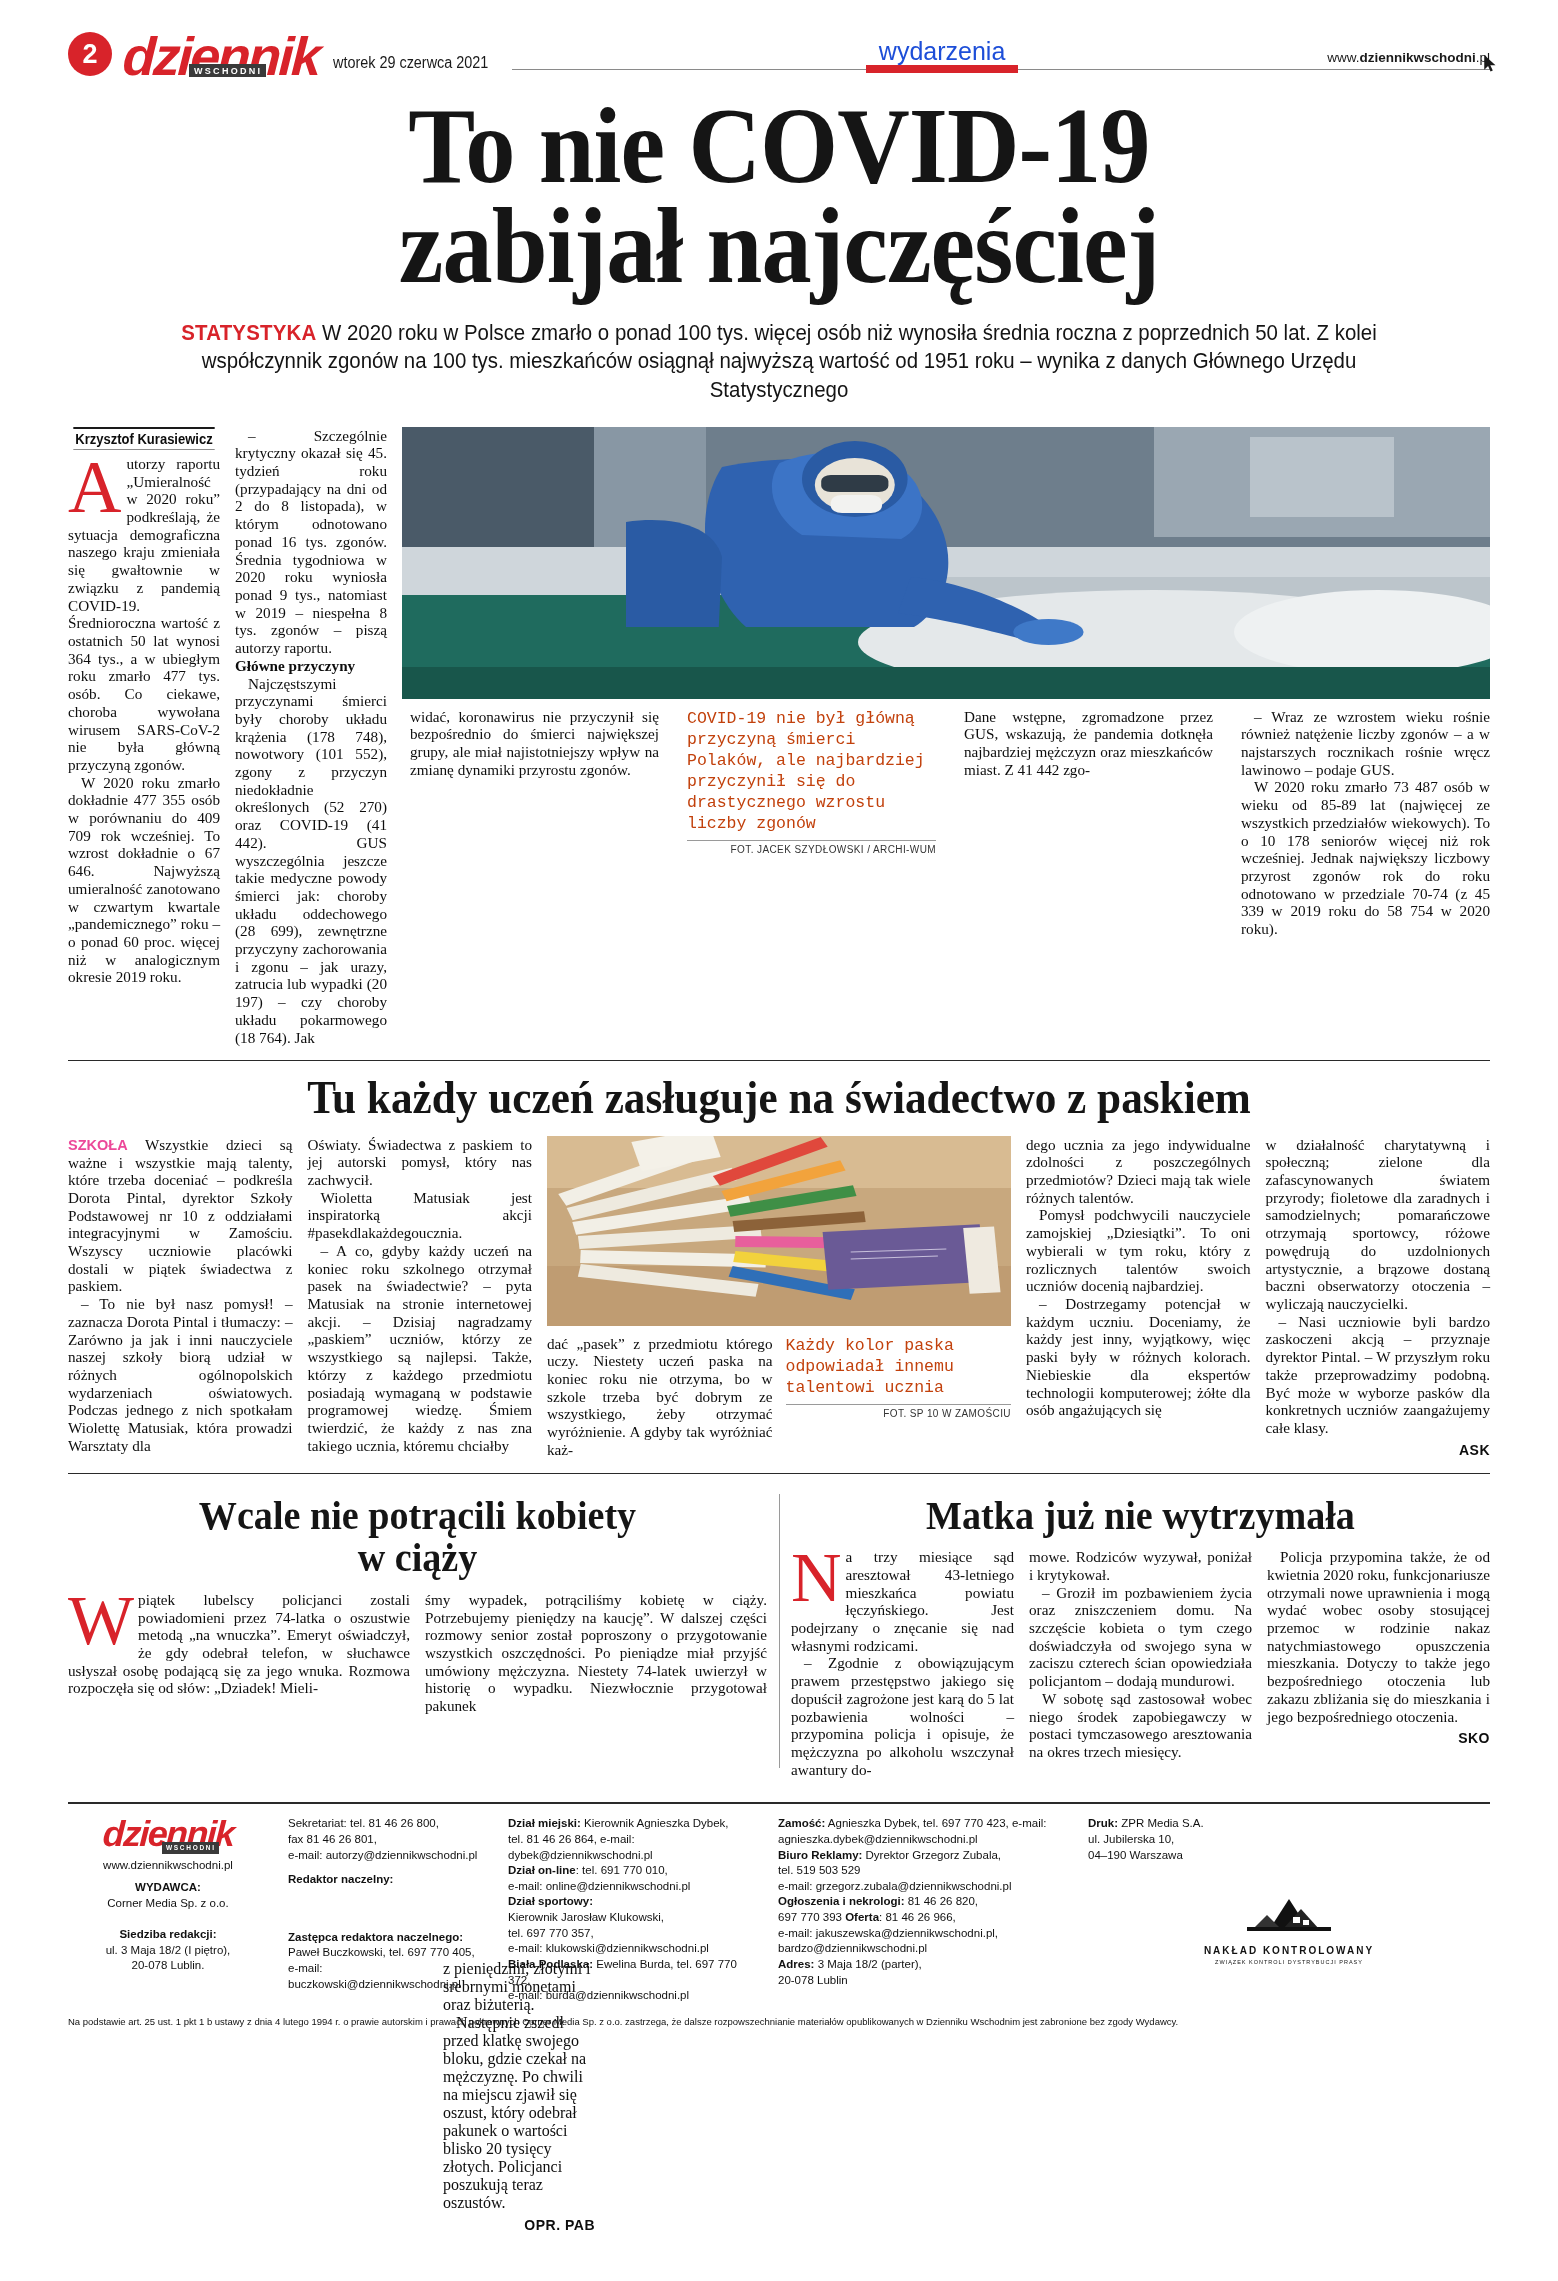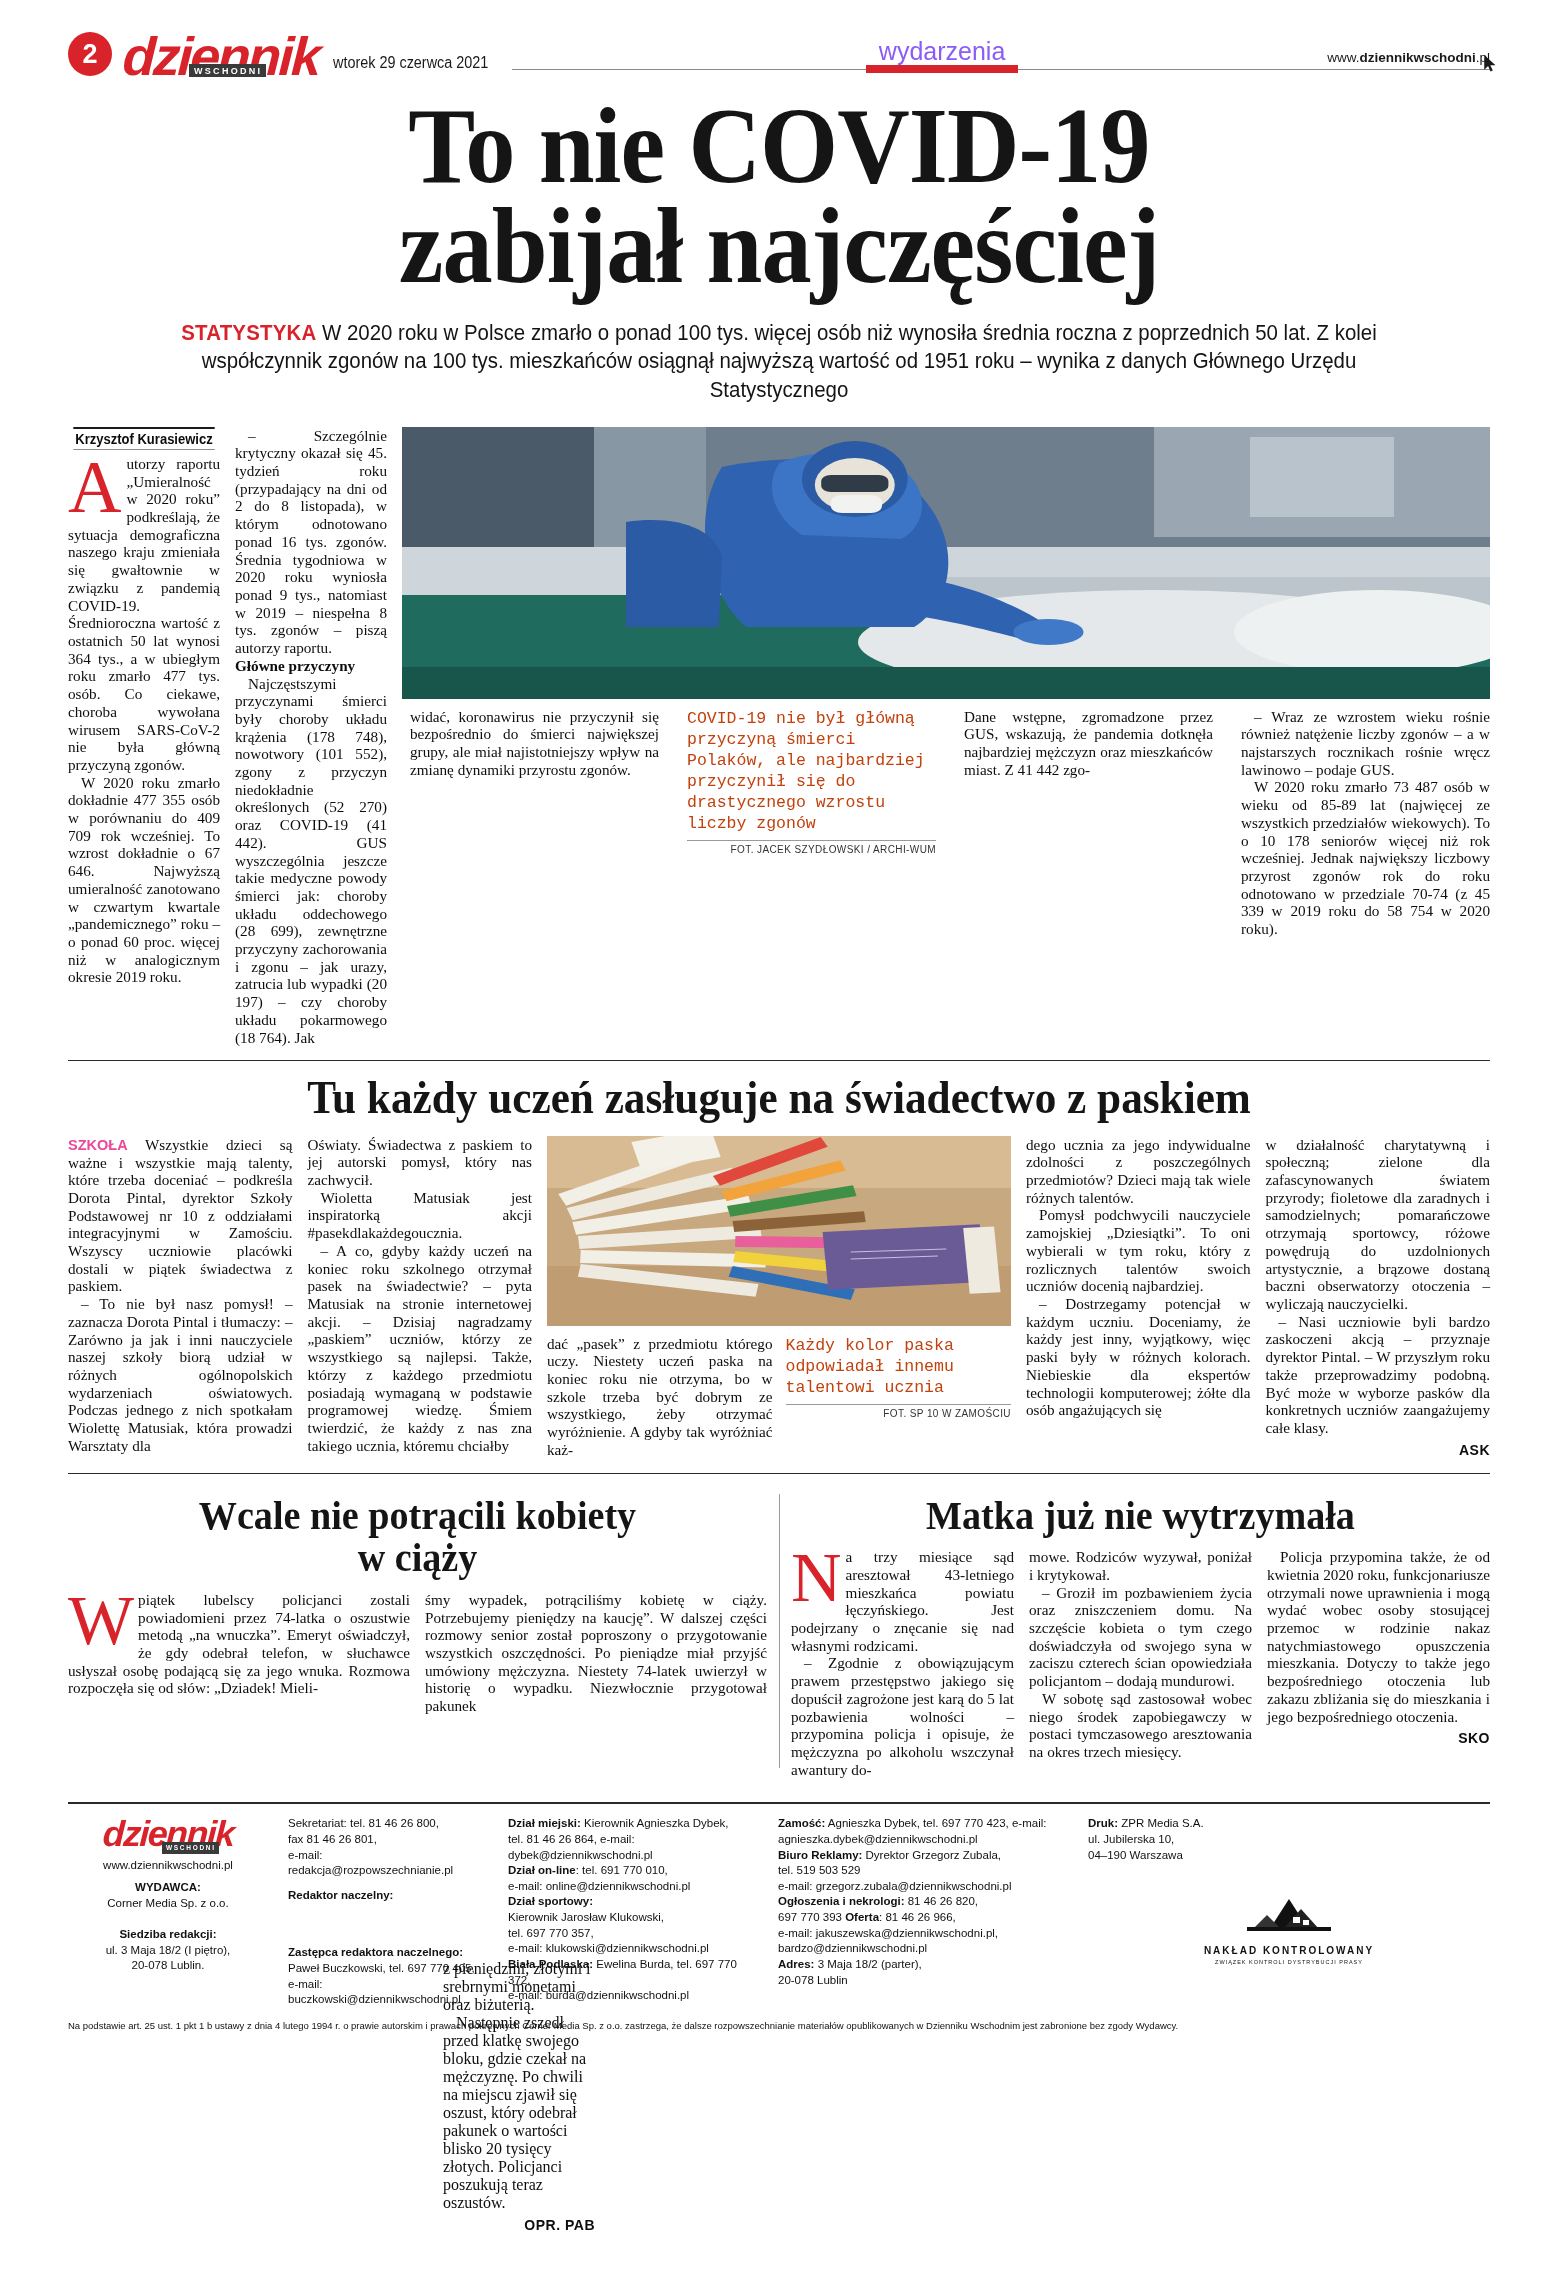--- a/index.html
+++ b/index.html
@@ -43,21 +43,21 @@
   .issue-date {
     font-family:"Liberation Sans", sans-serif;
     font-size:16px; color:#1a1a1a; margin-left:14px; margin-bottom:6px;
     white-space:nowrap; flex:0 0 auto;
     transform:scaleX(0.9); transform-origin:left bottom;
   }
   .mast-rule { flex:1 1 auto; border-bottom:1.5px solid #8a8a8a; margin-bottom:8px; margin-left:6px; position:relative; }
   .section-label {
     position:absolute; left:44%; bottom:3px; transform:translateX(-50%);
     font-family:"Liberation Sans", sans-serif;
-    font-size:25px; color:#8b5cf6; background:#fff; padding:0 10px;
+    font-size:25px; color:#1d4ed8; background:#fff; padding:0 10px;
     white-space:nowrap;
   }
   .section-underline {
     position:absolute; left:44%; bottom:-4px; transform:translateX(-50%);
     width:152px; height:8px; background:#d8232a;
   }
   .site-url {
     position:absolute; right:0; bottom:4px;
     font-family:"Liberation Sans", sans-serif;
     font-size:13.5px; color:#1a1a1a; background:#fff; padding-left:8px;
@@ -408,21 +408,21 @@
       <div>Corner Media  Sp. z o.o.</div>
       <div class="bold" style="margin-top:16px;">Siedziba  redakcji:</div>
       <div>ul. 3 Maja 18/2 (I piętro),</div>
       <div>20-078 Lublin.</div>
     </div>
 
     <div>
       <div class="foot-blk">
         <div>Sekretariat: tel. 81 46 26 800,</div>
         <div>fax 81 46 26 801,</div>
-        <div>e-mail: redakcja@rozpowszechnianie.pl</div>
+        <div>e-mail: autorzy@dziennikwschodni.pl</div>
       </div>
       <div class="foot-blk">
         <b>Redaktor naczelny:</b>
       </div>
       <div style="margin-top:42px;">
         <b>Zastępca redaktora naczelnego:</b>
         <div>Paweł Buczkowski, tel. 697 770 405,</div>
         <div>e-mail: buczkowski@dziennikwschodni.pl</div>
       </div>
     </div>

